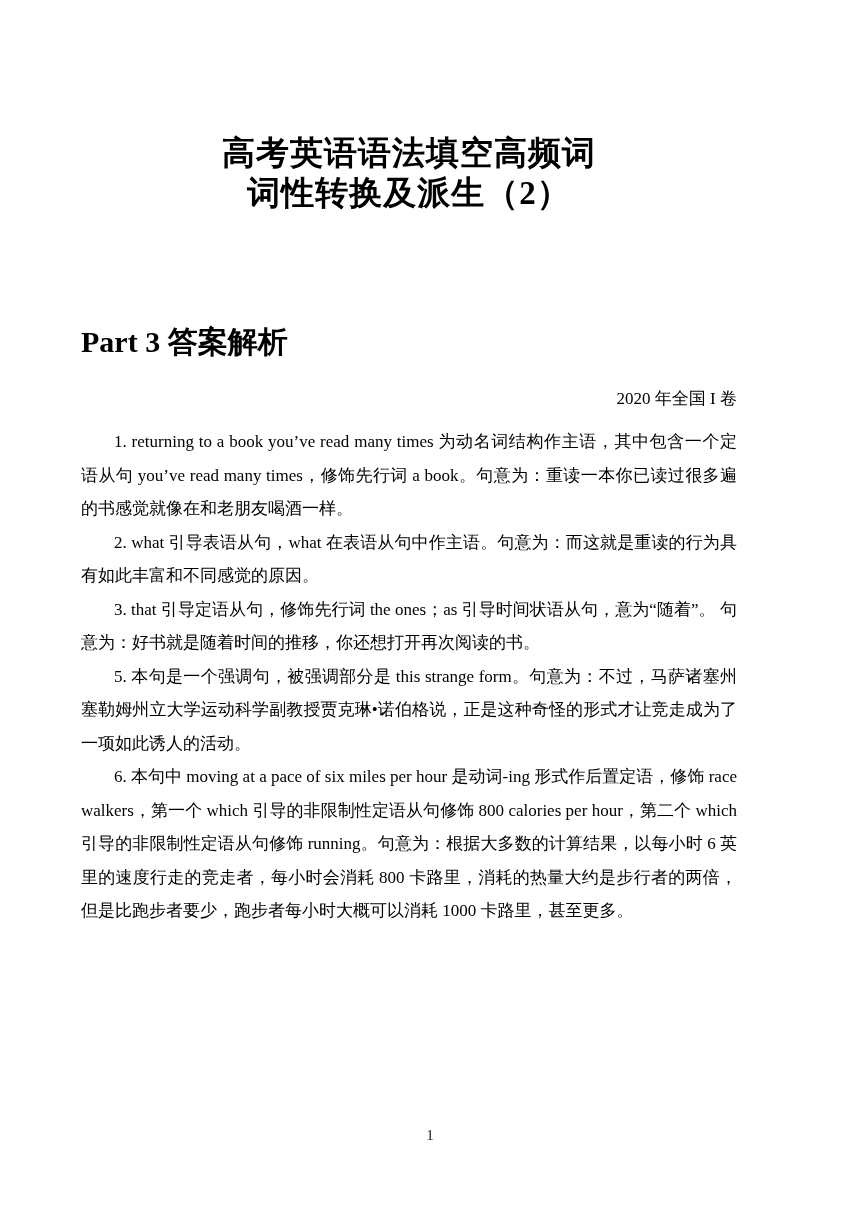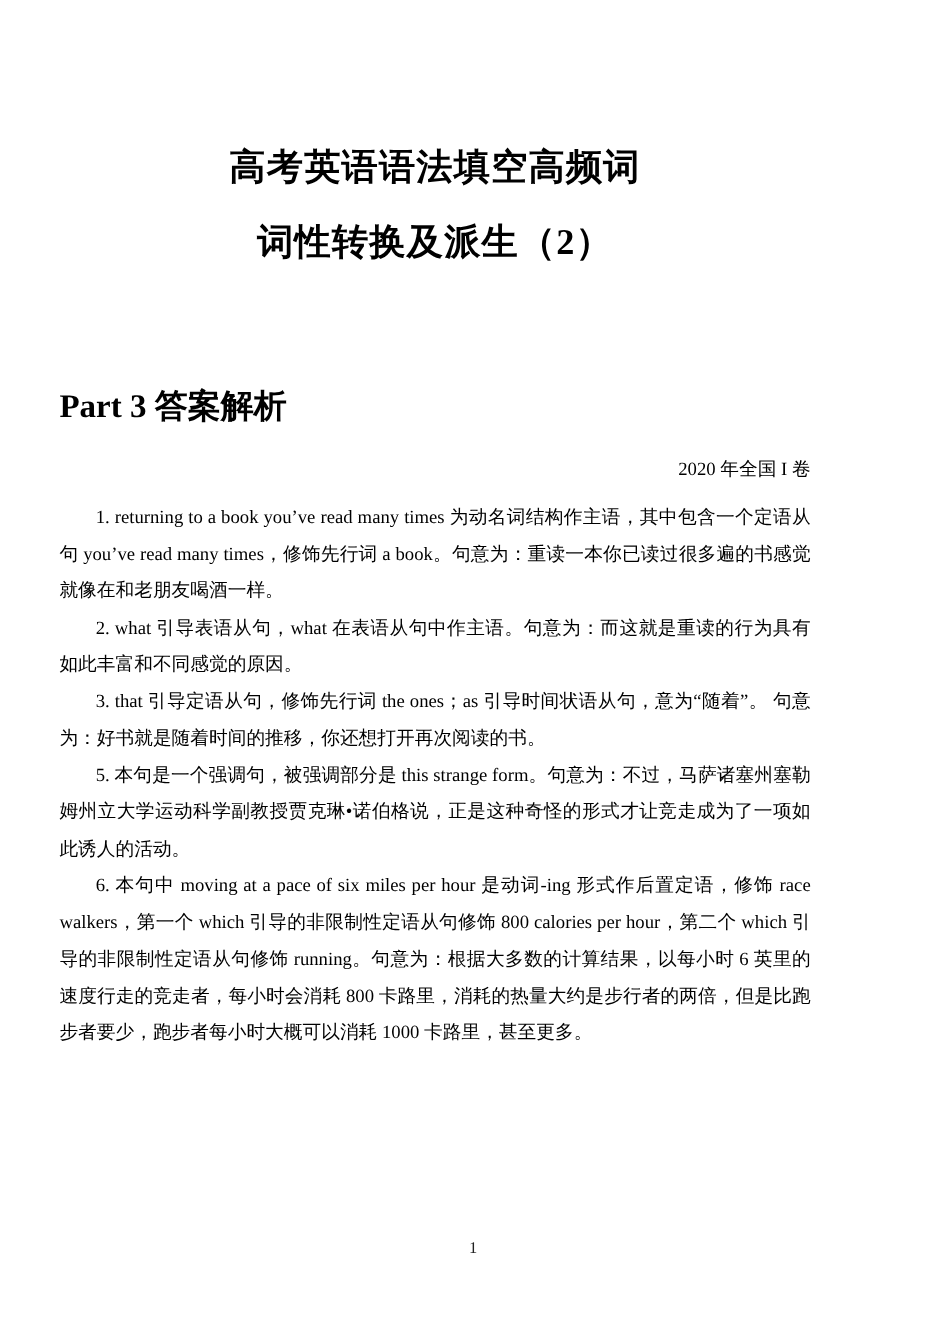--- a/index.html
+++ b/index.html
@@ -9,36 +9,35 @@
   }
   .page {
     position: relative;
     width: 860px;
     height: 1216px;
     margin: 0 auto;
     background: #ffffff;
     color: #000000;
     font-family: "Liberation Serif", "DejaVu Serif", serif;
     box-sizing: border-box;
-    padding: 133px 123px 0 54px;
+    padding: 133px 123px 0 81px;
     overflow: hidden;
   }
   .doc-title {
     margin: 0;
     font-size: 33px;
     font-weight: bold;
     text-align: center;
     letter-spacing: 1px;
   }
   .title-line {
     display: block;
     line-height: 40px;
   }
   .title-line + .title-line {
-    margin-top: 28px;
   }
   .section-heading {
     margin: 110px 0 0 0;
     font-size: 30px;
     font-weight: bold;
     line-height: 38px;
     text-align: left;
   }
   .exam-source {
     margin-top: 26px;

